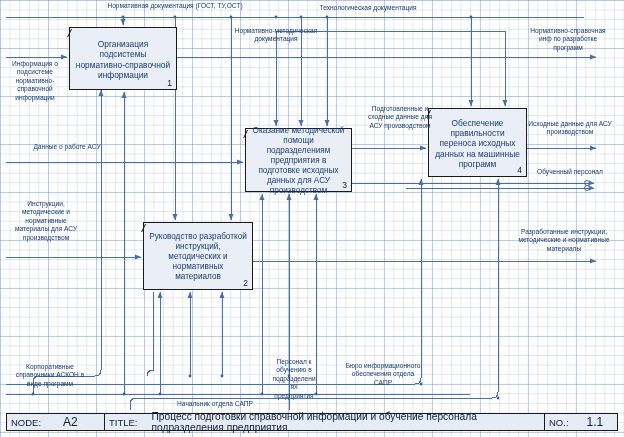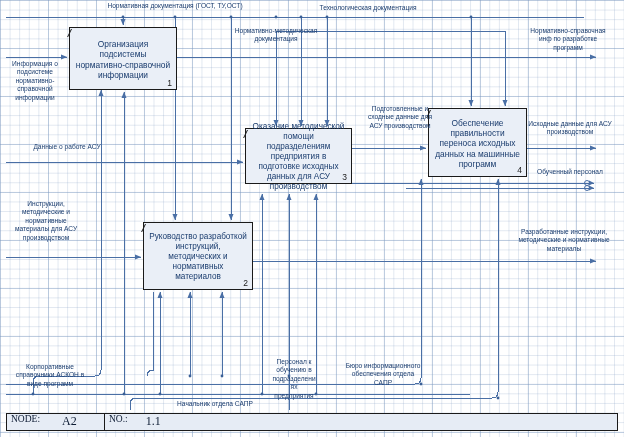--- a/index.html
+++ b/index.html
@@ -47,21 +47,21 @@
   .box .dogear{
     position:absolute;left:1px;top:1px;
     width:8px;height:8px;
     border-left:1.2px solid #1a1a1a;
     transform:skewX(-26deg);
     transform-origin:top left;
   }
 
   #box1{left:69px;top:27px;width:108px;height:63px;font-size:8.4px;}
   #box2{left:143px;top:222px;width:110px;height:68px;font-size:8.2px;}
-  #box3{left:245px;top:128px;width:107px;height:56px;font-size:8.2px;}
+  #box3{left:245px;top:128px;width:107px;height:64px;font-size:8.2px;}
   #box4{left:428px;top:108px;width:99px;height:69px;font-size:8.4px;}
 
   
   .alabel{
     position:absolute;
     color:#1a3c6e;
     font-size:6.6px;
     line-height:1.28;
     text-align:center;
     white-space:pre-line;
@@ -70,21 +70,21 @@
 
   
   #titlebar{
     position:absolute;left:6px;top:413px;width:612px;height:18px;
     box-sizing:border-box;
     border:1.2px solid #1a1a1a;
     background:#e6ecf5;
     display:flex;align-items:stretch;
     font-size:10px;color:#0d1b33;
   }
-  #titlebar .cell{display:flex;box-sizing:border-box;font-family:Liberation Serif, serif;}
+  #titlebar .cell{display:flex;align-items:center;box-sizing:border-box;}
   #tb-node{width:98px;border-right:1.2px solid #1a1a1a;padding-left:4px;gap:22px;}
   #tb-title{flex:1;border-right:1.2px solid #1a1a1a;padding-left:4px;gap:14px;}
   #tb-no{width:72px;padding-left:4px;gap:18px;}
   #titlebar .k{font-size:9.5px;}
   #titlebar .v{font-size:12px;}
   #tb-title .v{font-size:10.2px;}
 </style>
 </head>
 <body>
 
@@ -264,19 +264,23 @@
 
   <div class="alabel" style="left:508px;top:228px;width:112px;">Разработанные инструкции,
 методические и нормативные
 материалы</div>
 
   <div id="titlebar">
     <div class="cell" id="tb-node">
       <span class="k">NODE:</span>
       <span class="v">A2</span>
     </div>
+    <div class="cell" id="tb-title">
+      <span class="k">TITLE:</span>
+      <span class="v">Процесс подготовки справочной информации и обучение персонала подразделения предприятия</span>
+    </div>
     <div class="cell" id="tb-no">
       <span class="k">NO.:</span>
       <span class="v">1.1</span>
     </div>
   </div>
 
 </div>
 
 </body></html>

